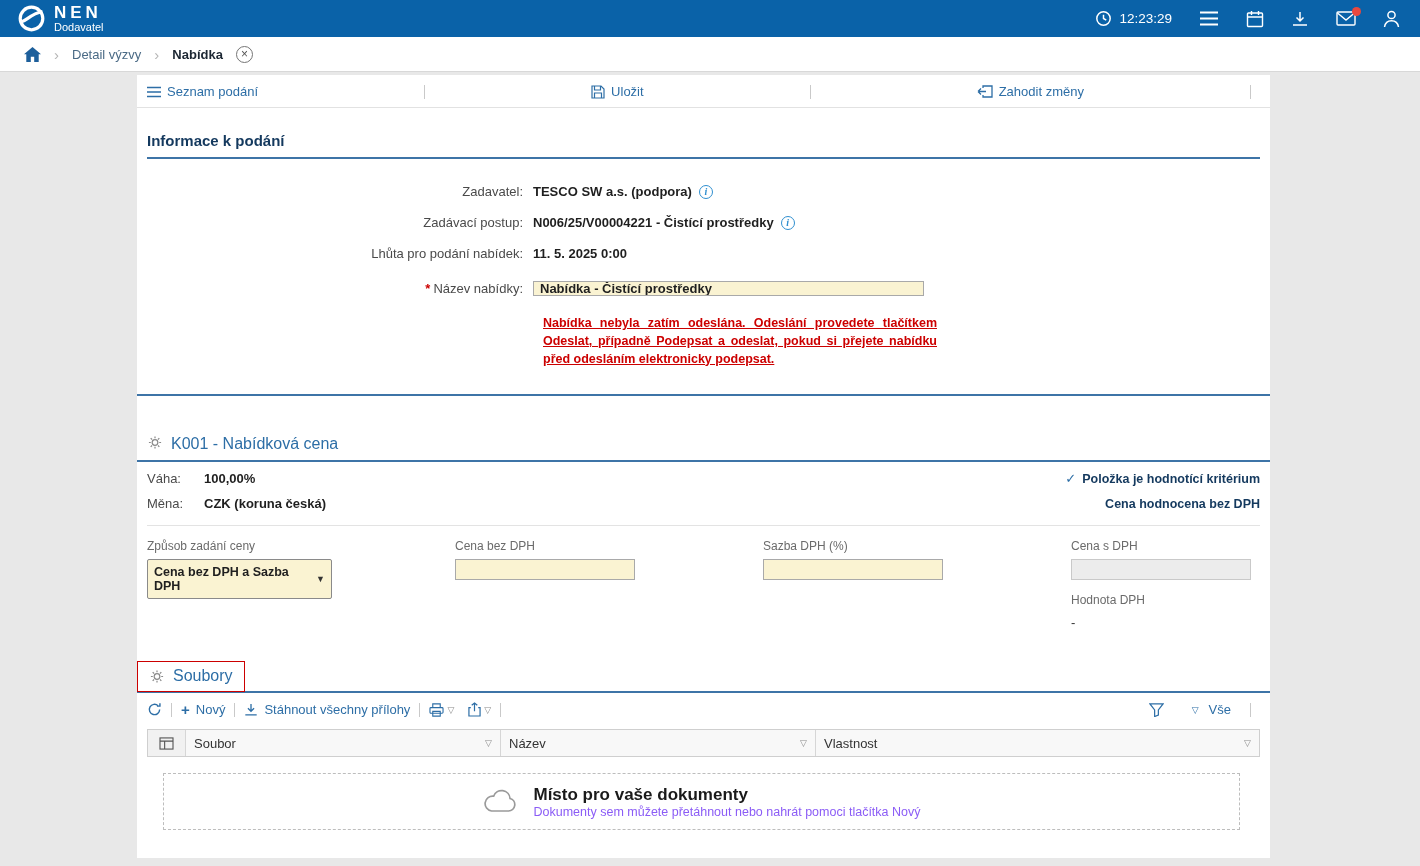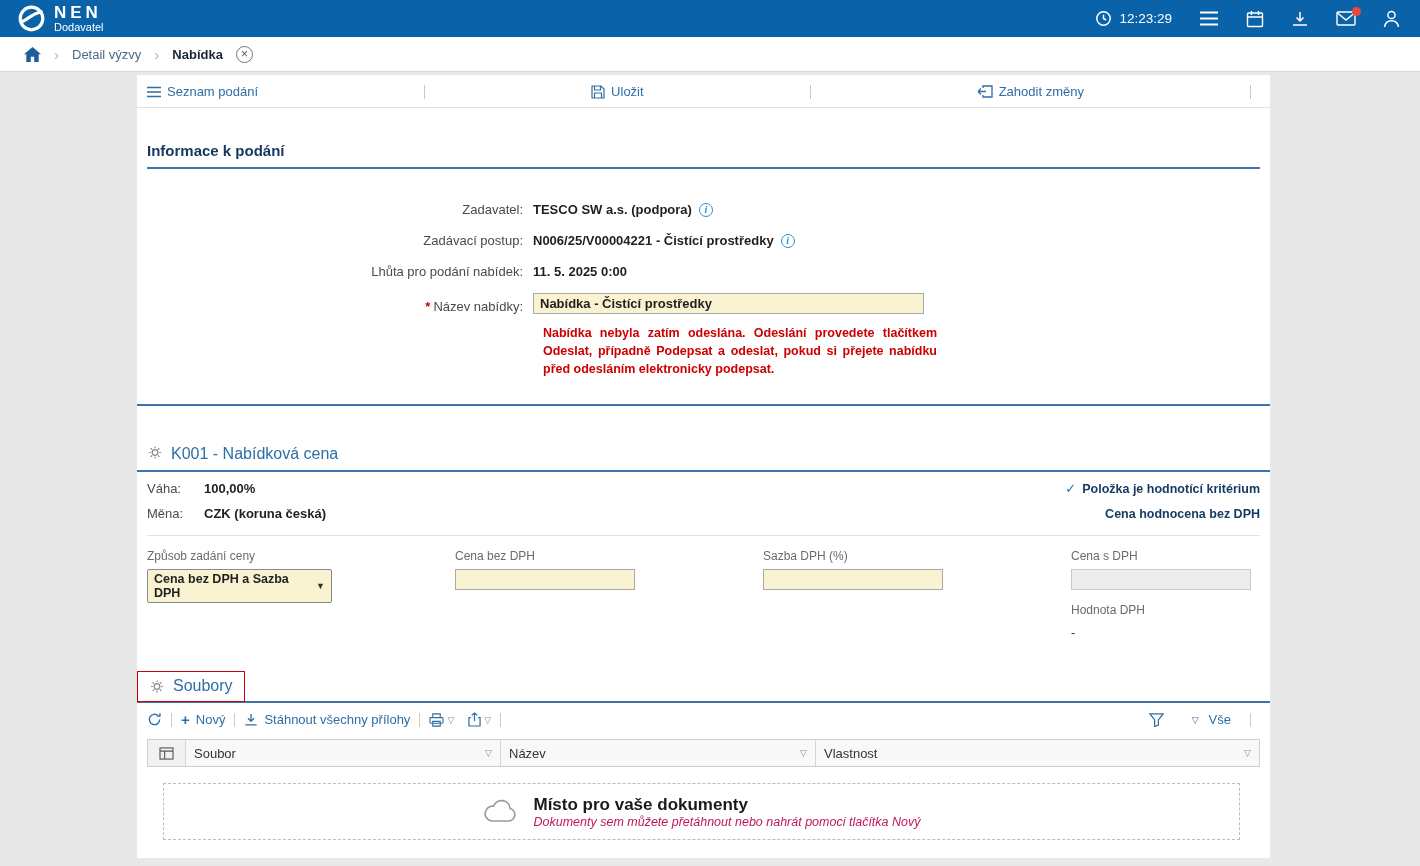--- a/index.html
+++ b/index.html
@@ -40,44 +40,44 @@
   .panel { width:1133px; background:#fff; height:783px; position:relative; }
 
   .panel-toolbar { display:flex; align-items:center; padding:9px 10px 8px; border-bottom:1px solid #e2e2e2;justify-content:space-between; }
   .tb-link { display:flex; align-items:center; gap:6px; color:#2d6ea6; font-size:13px;
              background:none; border:none; cursor:pointer; font-family:inherit; }
   .sep { width:1px; height:14px; background:#c9c9c9; margin:0 9px; }
 
   .section-title { font-size:15px; font-weight:bold; color:#14395e; }
   .blue-rule { height:2px; background:#3e74a7; }
 
-  .info-section { margin-top:34px; padding:0 10px; }
+  .info-section { margin-top:24px; padding:0 10px; }
   .info-section .blue-rule { margin-top:8px; }
 
   .form { margin-top:17px; }
-  .form-row { display:flex; align-items:flex-end; min-height:31px; }
+  .form-row { display:flex; align-items:center; min-height:31px; }
   .form-label { width:386px; text-align:right; color:#4a4a4a; padding-right:10px; flex:none; }
   .form-value { font-weight:bold; color:#1f1f1f; display:flex; align-items:center; gap:7px; }
   .req { color:#cc0000; font-weight:bold; margin-right:3px; }
   .info-i { width:14px; height:14px; border:1px solid #2f8fd0; color:#2f8fd0; border-radius:50%;
             display:inline-flex; align-items:center; justify-content:center;
             font-size:10px; font-weight:bold; font-style:italic; cursor:pointer; background:#fff;
             font-family:"Liberation Serif","DejaVu Serif",serif; }
-  .txt-input { height:21px; background:#faf3d2; border:1px solid #a9a9a9; font-weight:bold;
+  .txt-input { height:15px; background:#faf3d2; border:1px solid #a9a9a9; font-weight:bold;
                font-size:13px; color:#1f1f1f; padding:1px 6px; font-family:inherit; }
   .nazev-input { width:391px; }
 
   .sifrovana-row { margin:5px 0 0 237px; }
   .red-box { border:1px solid #cc0000; display:inline-flex; align-items:center;
              gap:10px; padding:4px 9px; }
   .sif-label { color:#4a4a4a; }
   .sif-value { font-weight:bold; color:#1f1f1f; }
 
   .warning { margin:11px 0 0 396px; width:394px; text-align:justify; color:#cc0000;
-             font-weight:bold; font-size:12.5px; line-height:1.42; }
+             font-weight:bold; font-size:12.5px; line-height:1.42;text-decoration:underline; }
 
   
   .detail-section { margin-top:27px; }
   .detail-head-box { border:1px solid #cc0000; display:inline-block; padding:9px 13px 10px; }
   .detail-section > .blue-rule { margin-top:-1px; }
 
   .sub-head { display:flex; align-items:flex-start; gap:8px; padding:7px 10px 8px;
               color:#2d6ea6; font-size:16px;margin-top:32px; }
   .sub-head .blue { color:#2d6ea6; }
 
@@ -89,21 +89,21 @@
              font-weight:bold; color:#14395e; font-size:12.5px; }
   .check { color:#2d6ea6; font-weight:bold; font-size:13px; }
   .thin-rule { height:1px; background:#e3e3e3; margin:9px 10px 0; }
 
   .fields-grid { display:grid; grid-template-columns:308px 308px 308px 1fr;
                  padding:13px 10px 0; }
   .field-label { color:#6b6b6b; font-size:12px; margin-bottom:6px; }
   .field-input { width:180px; height:21px; background:#faf3d2; border:1px solid #a9a9a9;
                  font-family:inherit; font-size:13px; padding:1px 6px; }
   .field-input.readonly { background:#ececec; border:1px solid #c9c9c9; }
-  .select-box { width:185px; height:34px; background:#faf3d2; border:1px solid #8a8a8a;
+  .select-box { width:185px; height:40px; background:#faf3d2; border:1px solid #8a8a8a;
                 display:flex; align-items:center; justify-content:space-between;
                 padding:0 6px; font-weight:bold; font-size:12.5px; color:#1f1f1f;
                 cursor:pointer; border-radius:2px; }
   .select-caret { font-size:9px; color:#333; }
   .hodnota-block { margin-top:13px; }
   .hodnota-value { margin-top:8px; color:#333; }
 
   
   .soubory-section { margin-top:31px; }
   .soubory-head-box { border:1px solid #cc0000; display:inline-flex; align-items:center;
@@ -123,21 +123,21 @@
   .ft-cell { display:flex; align-items:center; justify-content:space-between;
              border-right:1px solid #d6d6d6; padding:0 8px; color:#333; cursor:pointer; }
   .ft-icon-cell { width:38px; justify-content:center; flex:none; background:#f1f1f1; }
   .ft-soubor { width:315px; flex:none;gap:47px; }
   .ft-nazev { width:315px; flex:none; }
   .ft-vlastnost { flex:1; border-right:none; }
 
   .dropzone { margin:16px 30px 0 26px; border:1px dashed #bdbdbd; height:57px;
               display:flex; align-items:center; justify-content:center; gap:15px; cursor:pointer; }
   .dz-title { font-weight:bold; color:#1a1a1a; font-size:17px; }
-  .dz-sub { color:#be185d; font-size:12.5px; margin-top:0;font-style:italic; }
+  .dz-sub { color:#8b5cf6; font-size:12.5px; margin-top:0; }
 </style>
 </head>
 <body>
 
 <header class="topbar">
   <div class="brand">
     <span style="display:flex;">
       <svg width="27" height="27" viewBox="0 0 27 27">
         <circle cx="13.5" cy="13.5" r="11.3" fill="#0a62a8" stroke="#fff" stroke-width="3.2"></circle>
         <path d="M3 17 C 9 15.5, 12.5 9, 24.5 6.5" stroke="#fff" stroke-width="3.2" fill="none"></path>

